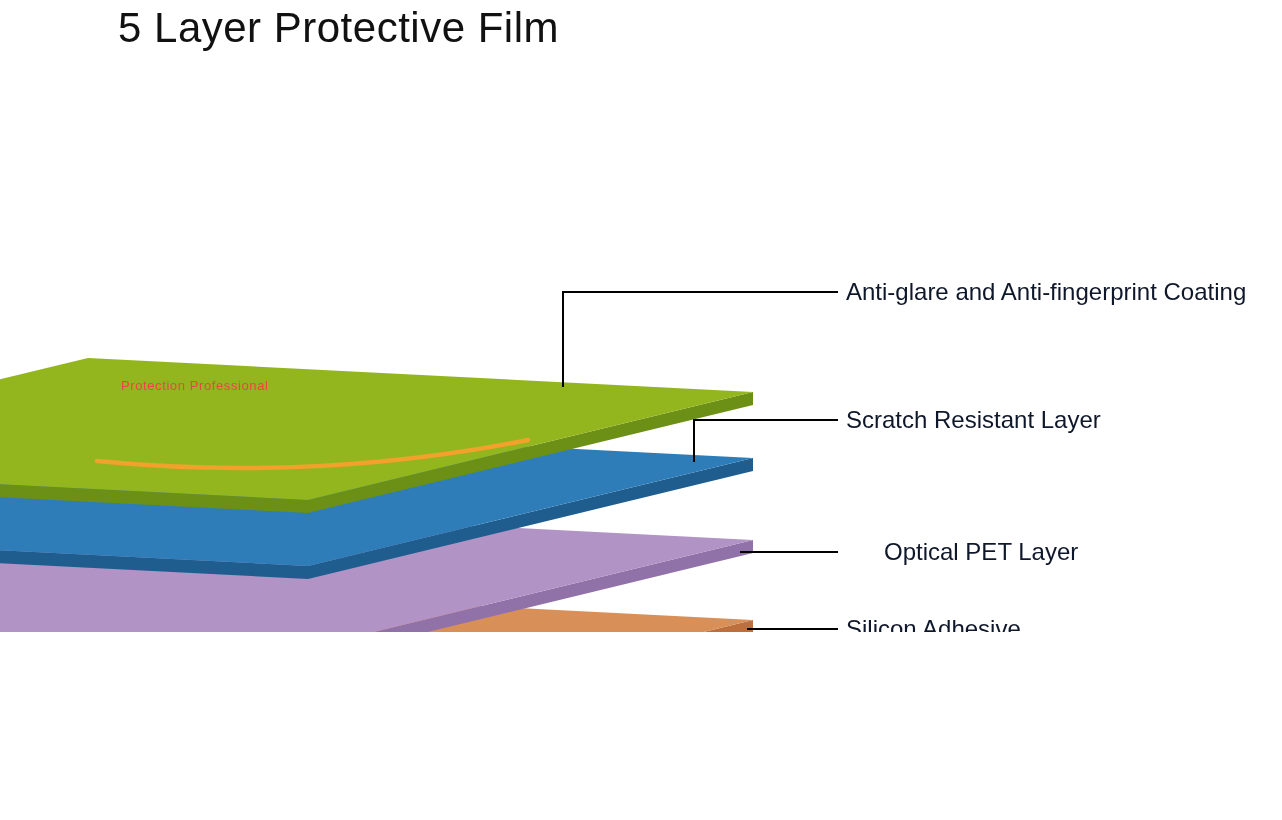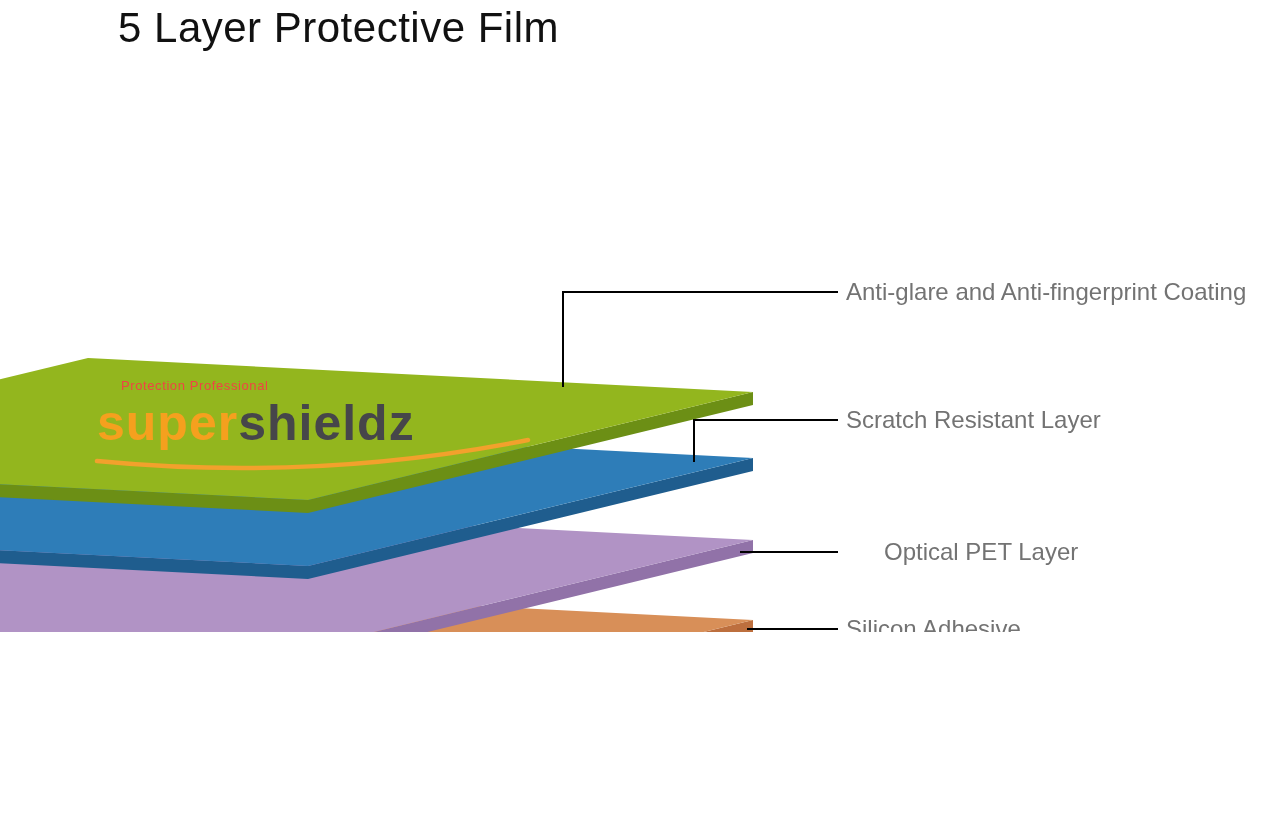--- a/index.html
+++ b/index.html
@@ -19,21 +19,21 @@
     font-size:42px;
     font-weight:500;
     color:#111111;
     letter-spacing:0.5px;
     white-space:nowrap;
   }
   .callout-label{
     position:absolute;
     transform:translateY(-50%);
     font-size:24px;
-    color:#737373;
+    color:#0f172a;
     white-space:nowrap;
     text-align:center;
   }
   .logo-tagline{
     position:absolute;
     left:121px;
     top:378px;
     font-size:13px;
     color:#ef4444;
     letter-spacing:0.6px;
@@ -95,23 +95,20 @@
     <polyline points="838,420 694,420 694,462" fill="none" stroke="#000000" stroke-width="2"></polyline>
     <line x1="838" y1="552" x2="740" y2="552" stroke="#000000" stroke-width="2"></line>
     <line x1="838" y1="629" x2="747" y2="629" stroke="#000000" stroke-width="2"></line>
     <line x1="797" y1="713" x2="721" y2="713" stroke="#000000" stroke-width="2"></line>
   </svg>
 
   <div class="page-title">5 Layer Protective Film</div>
 
   <div class="logo-tagline">Protection Professional</div>
 
-  <div class="logo-brand">
-    <span class="brand-a">super</span><span class="brand-b">shieldz</span>
-  </div>
 
   <div class="callout-label" style="left:846px;top:292px;">Anti-glare and Anti-fingerprint Coating</div>
 
   <div class="callout-label" style="left:846px;top:420px;">Scratch Resistant Layer</div>
 
   <div class="callout-label" style="left:884px;top:552px;">Optical PET Layer</div>
 
   <div class="callout-label" style="left:846px;top:629px;">Silicon Adhesive</div>
 
 

